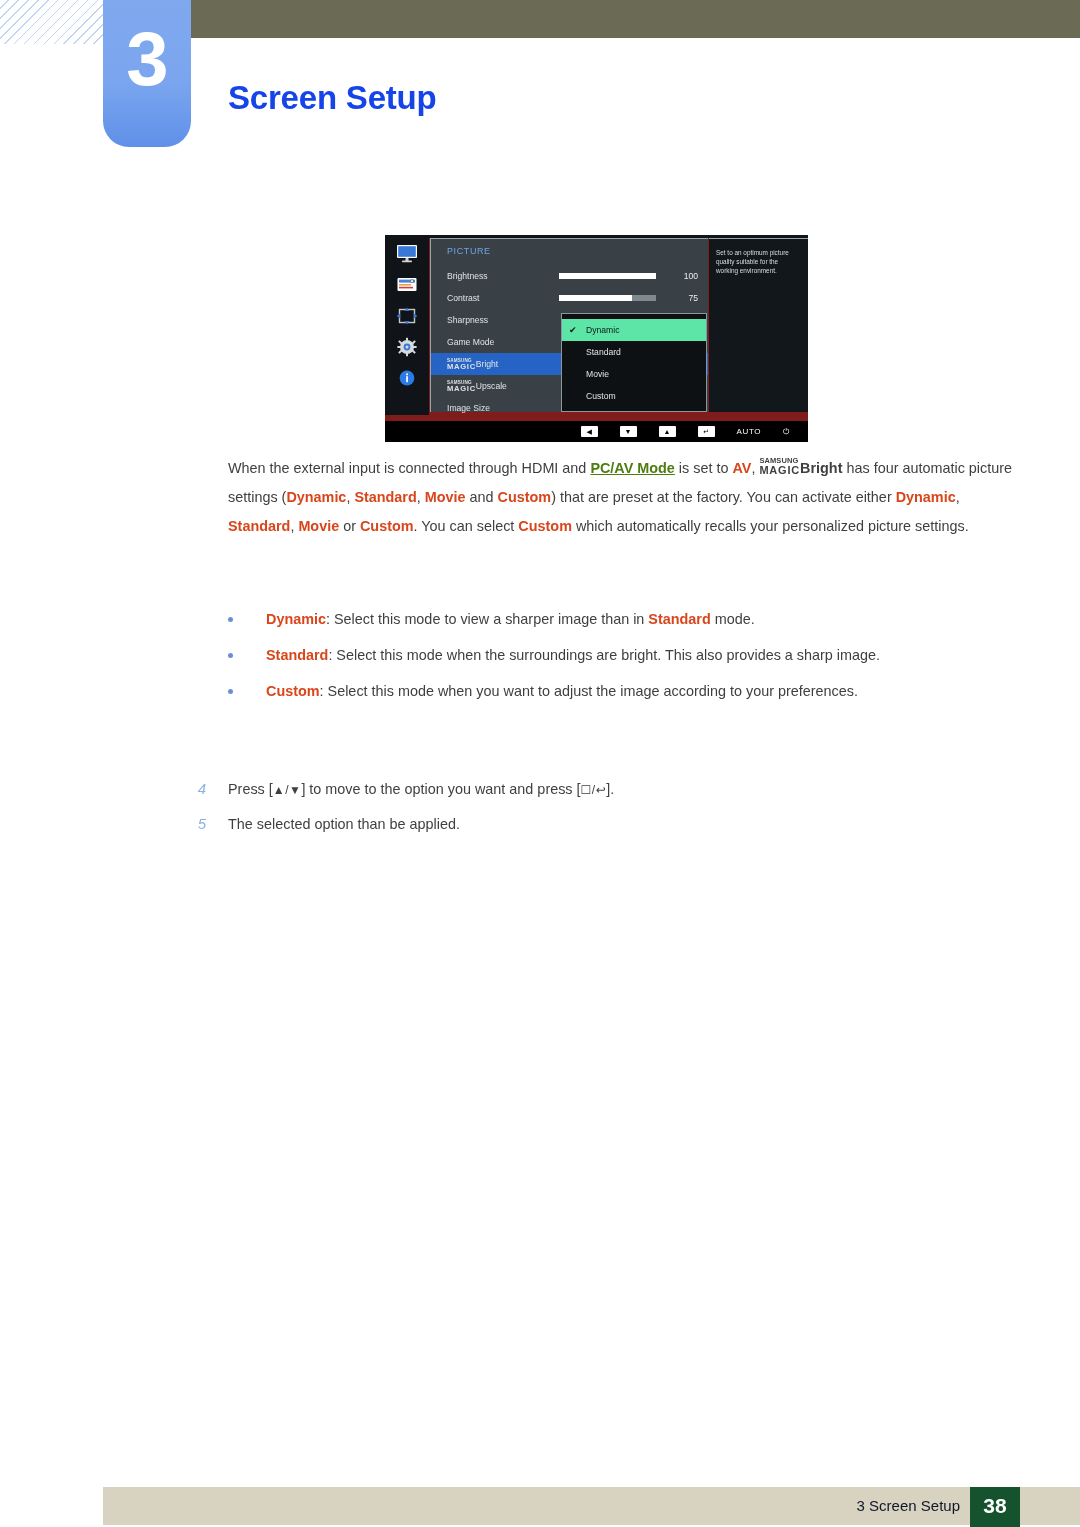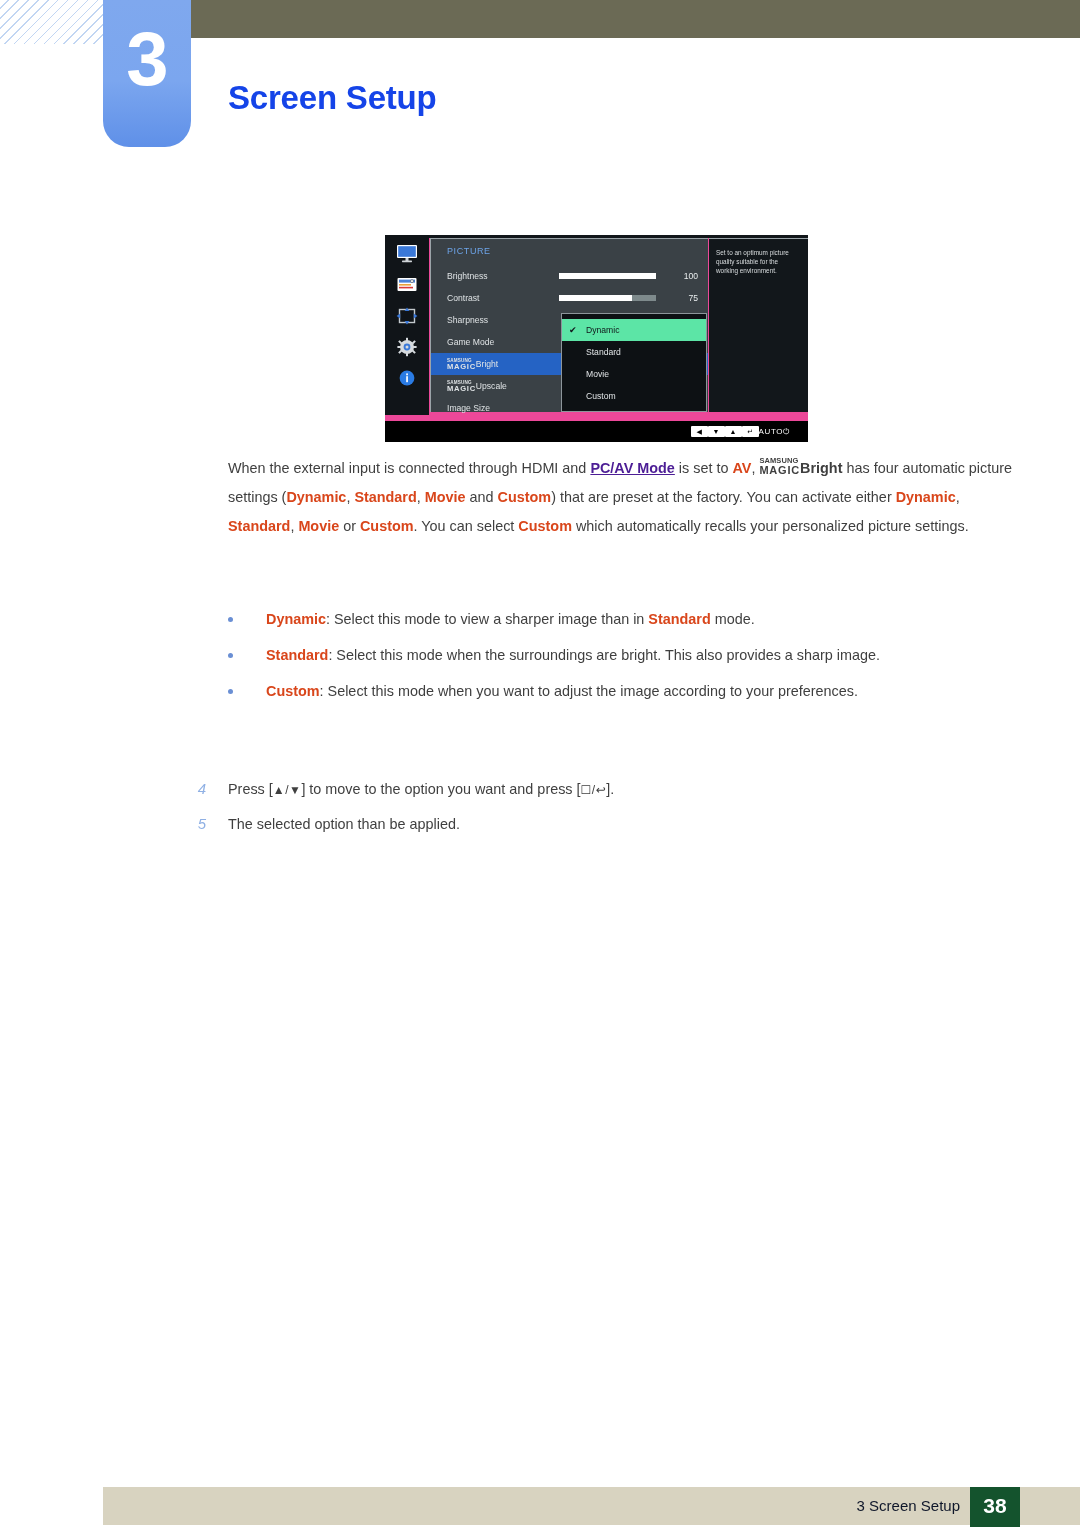--- a/index.html
+++ b/index.html
@@ -60,21 +60,21 @@
     letter-spacing: -0.2px;
     margin-top: 39px;
   }
 
   
   .osd {
     position: absolute;
     left: 385px; top: 235px;
     width: 423px;
     height: 207px;
-    background: #ec4899;
+    background: #7f1d1d;
     font-size: 8.5px;
     color: #e8e8e8;
   }
   .osd-body {
     position: relative;
     width: 423px;
     height: 180px;
   }
   .osd-rail {
     position: absolute;
@@ -189,20 +189,21 @@
   .osd-btnbar {
     position: absolute;
     left: 0; bottom: 0;
     width: 423px; height: 21px;
     background: #000000;
     display: flex;
     align-items: center;
     justify-content: flex-end;
     padding-right: 18px;
     box-sizing: border-box;
+    gap: 22px;
   }
   .kbtn {
     width: 17px; height: 11px;
     background: #ffffff;
     color: #000000;
     font-size: 7px;
     line-height: 11px;
     text-align: center;
     border-radius: 1px;
   }
@@ -216,21 +217,21 @@
   
   .para {
     position: absolute;
     left: 228px; top: 454px;
     width: 790px;
     font-size: 14.4px;
     line-height: 29px;
     color: #3f3f3f;
   }
   .para .o { color: #d9461b; font-weight: bold; }
-  .para .lnk { color: #4c1d95; font-weight: bold; text-decoration: underline; }
+  .para .lnk { color: #4d7c0f; font-weight: bold; text-decoration: underline; }
   .mgc2 {
     display: inline-block;
     vertical-align: baseline;
     line-height: 1;
     text-align: left;
     position: relative;
     top: 1px;
   }
   .mgc2 b { display:block; font-size: 7.5px; font-weight: bold; letter-spacing: .1px; line-height: 8px; color:#3f3f3f;}
   .mgc2 s { display:block; font-size: 11px; font-weight: bold; text-decoration:none; letter-spacing: .8px; line-height: 11px; color:#3f3f3f;}

